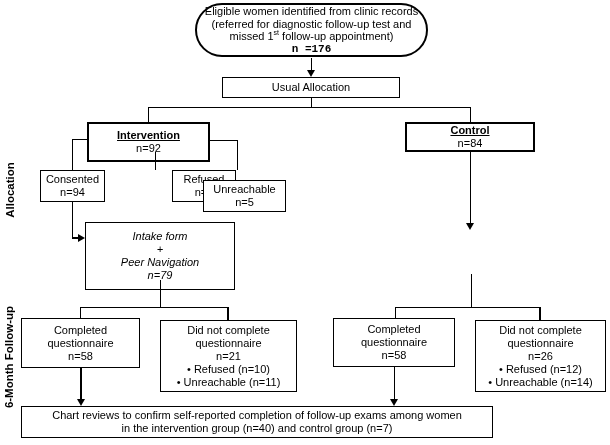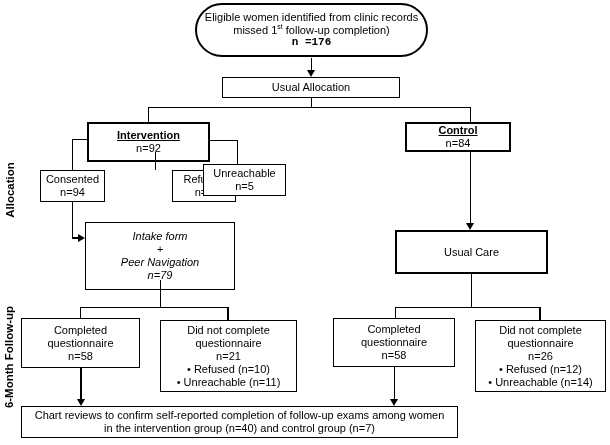--- a/index.html
+++ b/index.html
@@ -39,74 +39,72 @@
 </head>
 <body>
 
 <div class="stage">
 
   <div class="side-label" style="left:-50px;top:184px;width:120px;">Allocation</div>
   <div class="side-label" style="left:-71px;top:351px;width:160px;">6-Month Follow-up</div>
 
   <div class="box thick toplines" style="left:195px;top:3px;width:233px;height:54px;line-height:12.5px;">
     <div>Eligible women identified from clinic records</div>
-    <div><span>missed 1</span><sup>st</sup><span> follow-up completion)</span></div>
+    <div>(referred for diagnostic follow-up test and</div>
+    <div><span>missed 1</span><sup>st</sup><span> follow-up appointment)</span></div>
     <div class="bold">n =176</div>
   </div>
 
   <div class="vline" style="left:310.5px;top:58px;height:13px;"></div>
   <div class="arrow-down" style="left:307px;top:70px;"></div>
 
   <div class="box" style="left:222px;top:77px;width:178px;height:21px;">
     <div>Usual Allocation</div>
   </div>
 
   <div class="vline" style="left:310.5px;top:98px;height:10px;"></div>
   <div class="hline" style="left:148px;top:106.5px;width:323px;"></div>
   <div class="vline" style="left:147.5px;top:106.5px;height:16px;"></div>
   <div class="vline" style="left:469.5px;top:106.5px;height:16px;"></div>
 
   <div class="box thick" style="left:87px;top:122px;width:123px;height:40px;">
     <div class="btitle">Intervention</div>
     <div>n=92</div>
   </div>
 
-  <div class="box thick" style="left:405px;top:122px;width:106px;height:30px;">
+  <div class="box thick" style="left:405px;top:122px;width:130px;height:30px;">
     <div class="btitle">Control</div>
     <div>n=84</div>
   </div>
 
   <div class="hline" style="left:72px;top:138.5px;width:15px;"></div>
   <div class="vline" style="left:71.5px;top:138.5px;height:31.5px;"></div>
   <div class="vline" style="left:154.5px;top:152px;height:18px;"></div>
   <div class="hline" style="left:210px;top:139.5px;width:28px;"></div>
   <div class="vline" style="left:236.5px;top:139.5px;height:30.5px;"></div>
 
   <div class="box multiline" style="left:40px;top:170px;width:65px;height:32px;">Consented
 n=94</div>
   <div class="box multiline" style="left:124px;top:170px;width:64px;height:32px;margin-left:48px;">Refused
 n=8</div>
-  <div class="box multiline" style="left:203px;top:164px;width:83px;height:32px;">Unreachable
+  <div class="box multiline" style="left:203px;top:180px;width:83px;height:32px;">Unreachable
 n=5</div>
 
   <div class="vline" style="left:71.5px;top:202px;height:37px;"></div>
   <div class="hline" style="left:71.5px;top:237.4px;width:8px;"></div>
   <div class="arrow-right" style="left:78px;top:234.2px;"></div>
 
   <div class="box multiline" style="left:85px;top:222px;width:150px;height:68px;font-style:italic;">Intake form
 +
 Peer Navigation
 n=79</div>
 
   <div class="vline" style="left:469.5px;top:152px;height:72px;"></div>
   <div class="arrow-down" style="left:466px;top:223px;"></div>
 
-  <div class="box thick" style="left:395px;top:230px;width:153px;height:44px;">
-    <div>Usual Care</div>
-  </div>
 
   <div class="vline" style="left:159.5px;top:280px;height:28px;"></div>
   <div class="hline" style="left:79.5px;top:306.5px;width:149px;"></div>
   <div class="vline" style="left:79.5px;top:306.5px;height:11.5px;"></div>
   <div class="vline" style="left:227px;top:306.5px;height:13.5px;"></div>
 
   <div class="vline" style="left:470.5px;top:274px;height:34px;"></div>
   <div class="hline" style="left:394.5px;top:306.5px;width:146px;"></div>
   <div class="vline" style="left:394.5px;top:306.5px;height:11.5px;"></div>
   <div class="vline" style="left:539px;top:306.5px;height:13.5px;"></div>
@@ -127,16 +125,16 @@
 questionnaire
 n=26
 • Refused (n=12)
 • Unreachable (n=14)</div>
 
   <div class="vline" style="left:80px;top:368px;height:32px;"></div>
   <div class="arrow-down" style="left:76.5px;top:399px;"></div>
   <div class="vline" style="left:393.5px;top:367px;height:33px;"></div>
   <div class="arrow-down" style="left:390px;top:399px;"></div>
 
-  <div class="box multiline" style="left:21px;top:406px;width:437px;height:32px;">Chart reviews to confirm self-reported completion of follow-up exams among women
+  <div class="box multiline" style="left:21px;top:406px;width:472px;height:32px;">Chart reviews to confirm self-reported completion of follow-up exams among women
 in the intervention group (n=40) and control group (n=7)</div>
 
 </div>
 
 </body></html>

